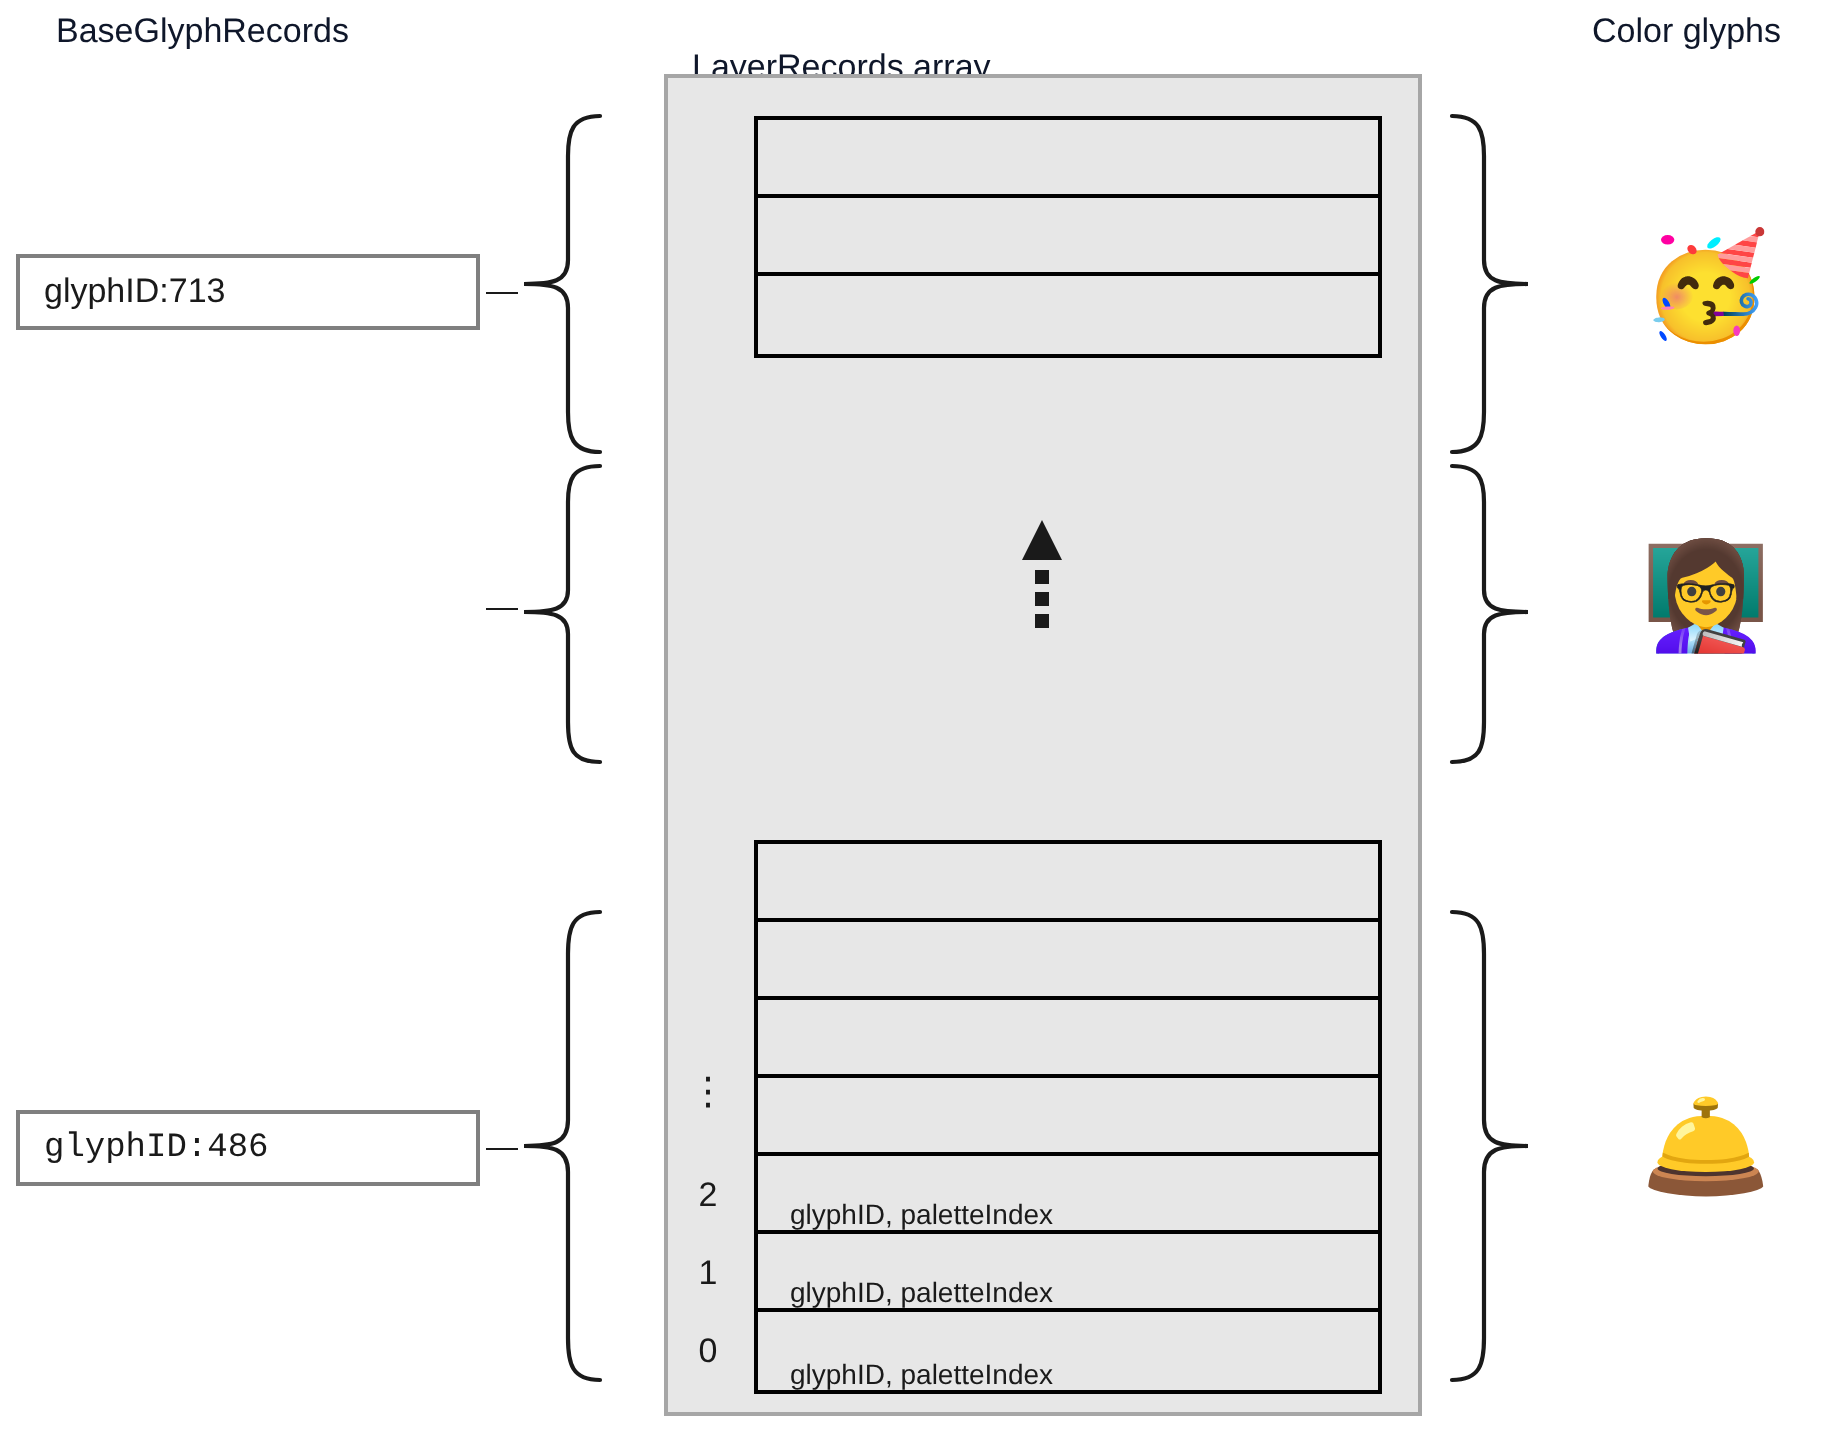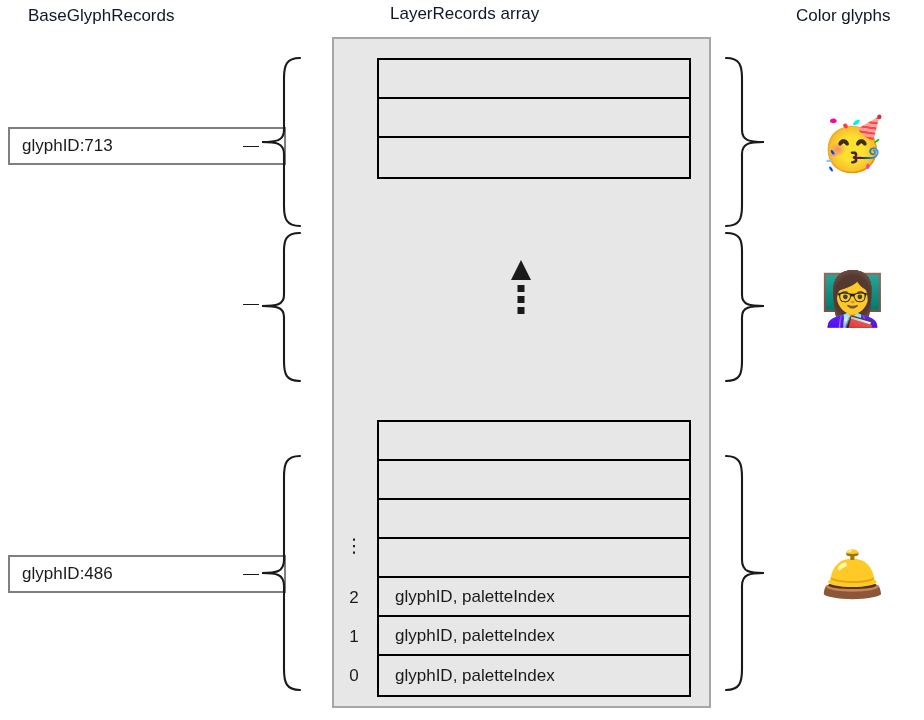--- a/index.html
+++ b/index.html
@@ -21,41 +21,41 @@
 
   
   .col-heading {
     position: absolute;
     font-size: 17px;
     line-height: 20px;
     color: #0f172a;
     white-space: nowrap;
   }
   #heading-base   { left: 28px;  top: 6px; }
-  #heading-layer  { left: 346px; top: 4px; margin-left: 44px; }
+  #heading-layer  { left: 346px; top: 24px; }
   #heading-color  { left: 796px; top: 6px; text-align: center; }
 
   
   .glyph-box {
     position: absolute;
     left: 8px;
-    width: 278px;
+    width: 232px;
     height: 38px;
     box-sizing: border-box;
     border: 2px solid #7f7f7f;
     background: #ffffff;
     display: flex;
     align-items: center;
     padding-left: 12px;
     font-size: 17px;
     color: #1a1a1a;
   }
   #glyph-box-713 { top: 127px; }
   #glyph-box-527 { top: 285px; }
-  #glyph-box-486 { top: 555px; }
+  #glyph-box-486 { top: 555px; font-family: Liberation Mono, monospace; }
 
   
   .stub-left {
     position: absolute;
     left: 243px;
     width: 16px;
     height: 0;
     border-top: 1.6px solid #1a1a1a;
   }
   #stub-713 { top: 146px; }
@@ -84,23 +84,23 @@
     background: #e7e7e7;
   }
   #record-table-top    { top: 58px; }
   #record-table-bottom { top: 420px; }
 
   .record-row {
     box-sizing: border-box;
     height: 39px;
     border-bottom: 2.5px solid #000000;
     display: flex;
-    align-items: center;
+    align-items: flex-end;
     padding-left: 16px;
-    font-size: 17px;
+    font-size: 14px;
     color: #1a1a1a;
     white-space: nowrap;
   }
   .record-row:last-child { border-bottom: none; }
 
   
   .row-label {
     position: absolute;
     left: 340px;
     width: 28px;

